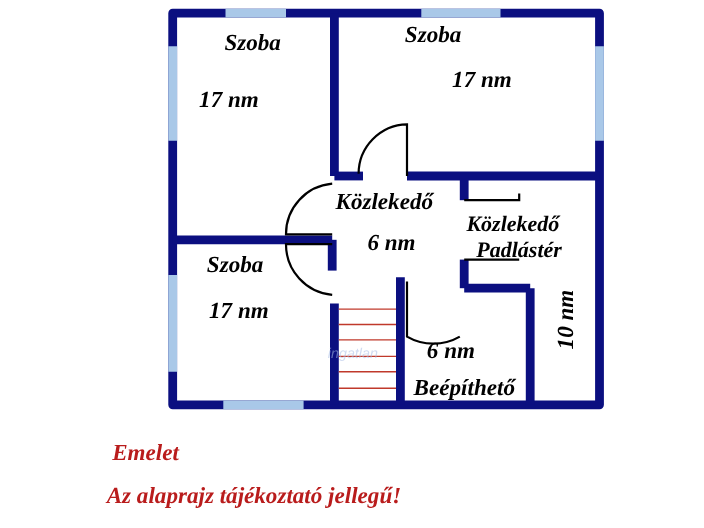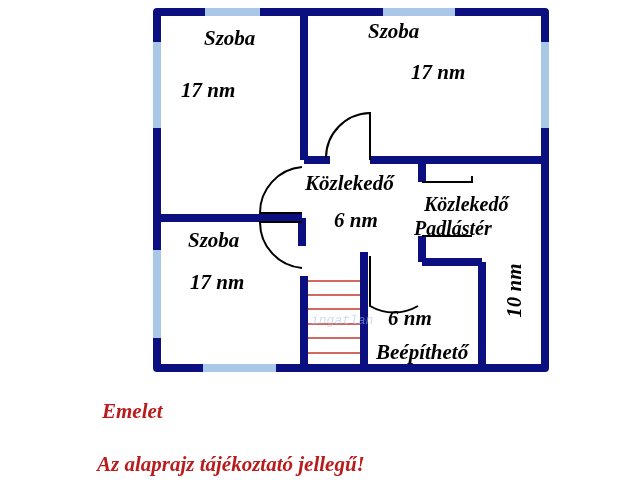--- a/index.html
+++ b/index.html
@@ -7,22 +7,22 @@
          font-family: "Liberation Serif", "DejaVu Serif", serif; }
   #plan { position: absolute; left: 0; top: 0; width: 640px; height: 480px; }
   .lbl { position: absolute; font-weight: bold; font-style: italic; color: #000;
          font-family: "Liberation Serif", "DejaVu Serif", serif; white-space: nowrap;
          line-height: 1; }
   .fs20 { font-size: 21px; }
   .fs19 { font-size: 20px; }
   .caption { position: absolute; font-weight: bold; font-style: italic; color: #b91c1c;
              font-family: "Liberation Serif", "DejaVu Serif", serif; white-space: nowrap; }
   .rot { transform-origin: center center; transform: rotate(-90deg); }
-  .watermark { position: absolute; left: 311px; top: 313px; font-size: 13px;
-               color: rgba(170,190,230,0.55); font-family: Liberation Mono, monospace;
+  .watermark { position: absolute; left: 298px; top: 313px; font-size: 13px;
+               color: rgba(170,190,230,0.55); font-family: Liberation Sans, sans-serif;
                font-style: italic; }
 </style>
 </head>
 <body>
 
 <svg id="plan" viewBox="0 0 640 480" xmlns="http://www.w3.org/2000/svg">
   <g id="walls" fill="none" stroke="#0b0f80" stroke-width="8" stroke-linejoin="round" stroke-linecap="butt">
       <path d="M157,12 H545 V368 H157 Z"></path>
       <path d="M304,12 V160"></path>
       <path d="M304,160 H330"></path>
@@ -72,30 +72,30 @@
   <span class="lbl fs20" style="left:411px;top:62px;">17 nm</span>
 </div>
 
 <div>
   <span class="lbl fs20" style="left:305px;top:173px;text-align:center;">Közlekedő</span>
   <span class="lbl fs20" style="left:334px;top:210px;">6 nm</span>
 </div>
 
 <div>
   <span class="lbl fs19" style="left:424px;top:194px;">Közlekedő</span>
-  <span class="lbl fs19" style="left:414px;top:218px;">Padlástér</span>
+  <span class="lbl fs19" style="left:433px;top:218px;">Padlástér</span>
   <span class="lbl fs20 rot" style="left:487px;top:280px;">10 nm</span>
 </div>
 
 <div>
   <span class="lbl fs20" style="left:188px;top:230px;">Szoba</span>
   <span class="lbl fs20" style="left:190px;top:272px;">17 nm</span>
 </div>
 
 <div>
   <span class="lbl fs20" style="left:388px;top:308px;">6 nm</span>
   <span class="lbl fs20" style="left:376px;top:342px;">Beépíthető</span>
 </div>
 
 <div class="watermark">ingatlan</div>
 
 <div class="caption" style="left:102px;top:399px;font-size:21px;">Emelet</div>
-<div class="caption" style="left:97px;top:452px;font-size:21px;text-align:center;">Az alaprajz tájékoztató jellegű!</div>
+<div class="caption" style="left:97px;top:438px;font-size:21px;text-align:center;">Az alaprajz tájékoztató jellegű!</div>
 
 </body></html>

